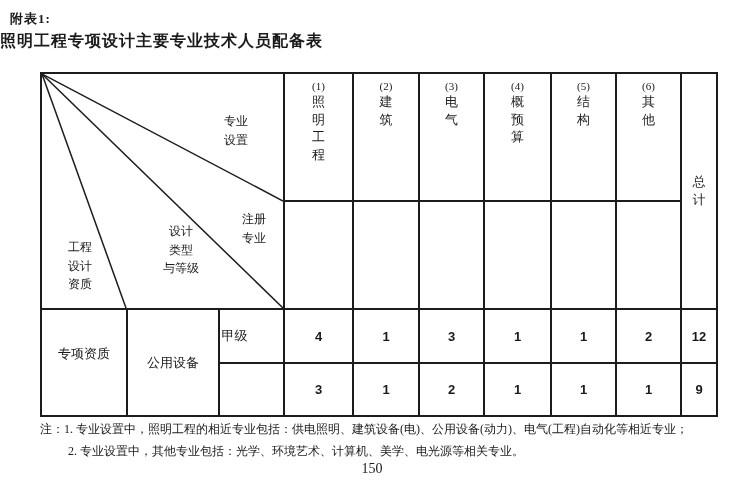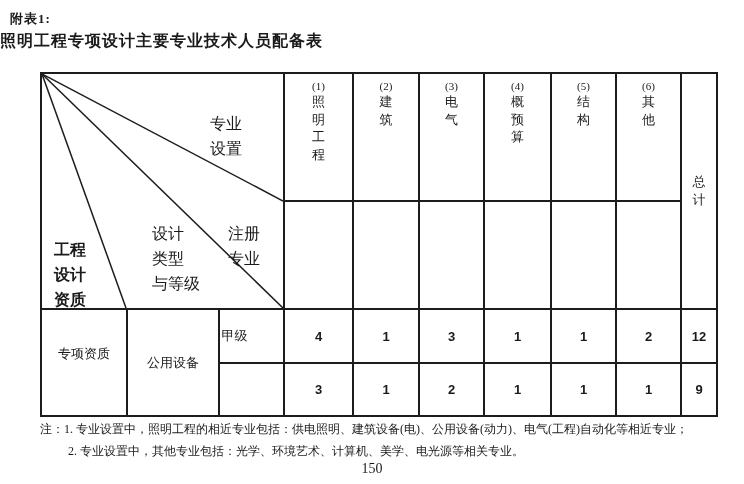--- a/index.html
+++ b/index.html
@@ -42,22 +42,22 @@
     flex-direction:column;justify-content:flex-start;
     padding-top:6px;
   }
   .col-num{font-size:11px;line-height:1.2;font-family:"Liberation Serif",serif;}
   .vtext{white-space:pre-line;line-height:1.35;font-size:13px;letter-spacing:0;}
   .num-val{
     font-family:"Liberation Sans","DejaVu Sans",sans-serif;
     font-weight:bold;font-size:13px;
   }
   .corner-label{
-    position:absolute;text-align:left;
-    font-size:16px;line-height:1.55;white-space:pre-line;
+    position:absolute;text-align:center;
+    font-size:12px;line-height:1.55;white-space:pre-line;
   }
   .notes{
     left:40px;top:423px;width:690px;
     font-size:12px;line-height:1.1;
   }
   .note2{
     left:68px;top:445px;width:660px;
     font-size:12px;line-height:1.1;
   }
   .pageno{
@@ -90,26 +90,26 @@
     <div class="hline" style="left:176px;top:288px;width:498px;"></div>
 
     <div class="cell" style="left:0;top:0;width:241px;height:234px;">
       <svg width="241" height="234" viewBox="0 0 241 234" style="position:absolute;left:0;top:0;">
         <line x1="0" y1="0" x2="241" y2="127" stroke="#1c1c1c" stroke-width="1.5"></line>
         <line x1="0" y1="0" x2="241" y2="234" stroke="#1c1c1c" stroke-width="1.5"></line>
         <line x1="0" y1="0" x2="84" y2="234" stroke="#1c1c1c" stroke-width="1.5"></line>
       </svg>
       <div class="corner-label" style="left:168px;top:38px;width:52px;">专业
 设置</div>
-      <div class="corner-label" style="left:186px;top:148px;width:52px;">注册
+      <div class="corner-label" style="left:186px;top:136px;width:52px;">注册
 专业</div>
       <div class="corner-label" style="left:110px;top:148px;width:58px;">设计
 类型
 与等级</div>
-      <div class="corner-label" style="left:12px;top:164px;width:52px;font-weight:bold;">工程
+      <div class="corner-label" style="left:12px;top:164px;width:52px;">工程
 设计
 资质</div>
     </div>
 
     <div class="cell col-head" style="left:243px;top:0;width:67px;height:126px;">
       <span class="col-num">(1)</span>
       <span class="vtext">照
 明
 工
 程</span>

